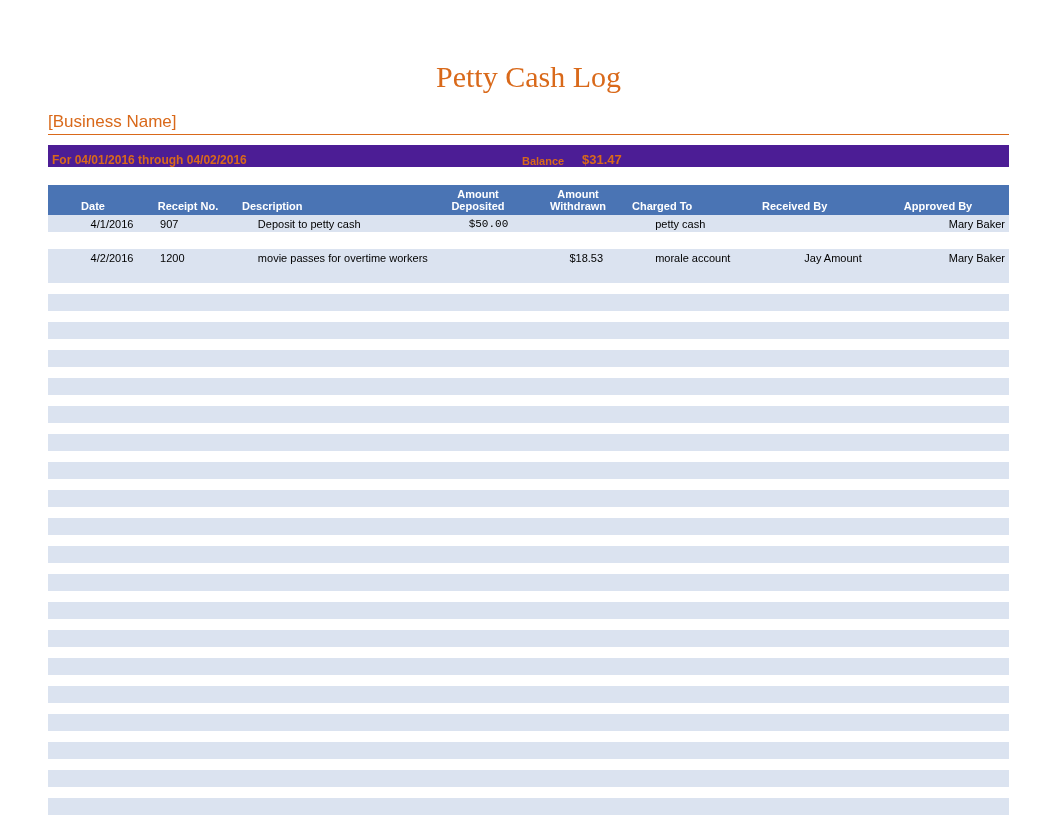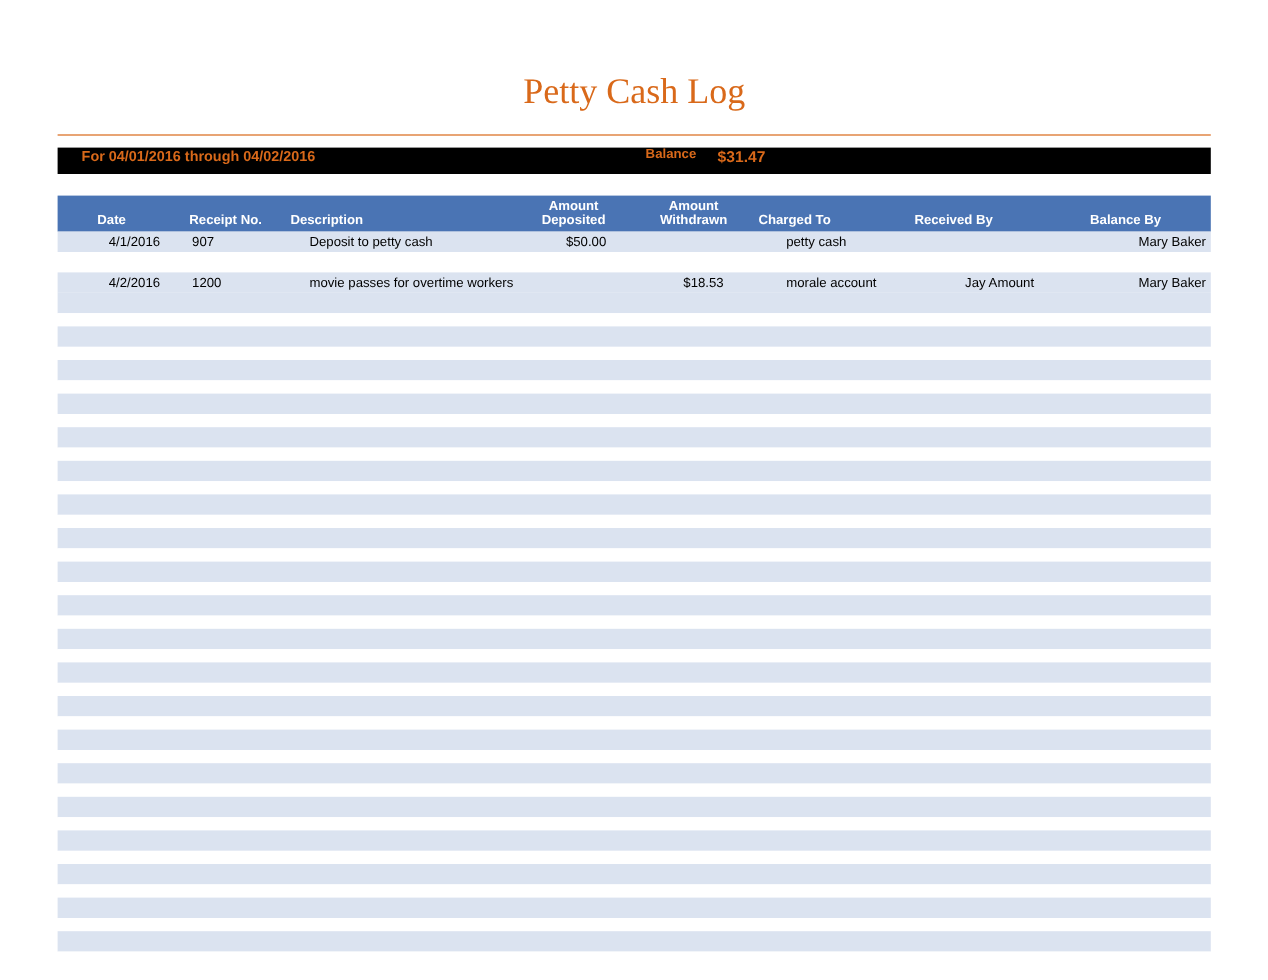--- a/index.html
+++ b/index.html
@@ -26,28 +26,28 @@
     color: #d9691a;
     font-size: 17px;
     font-family: Arial, sans-serif;
     padding-bottom: 2px;
   }
   .biz-rule {
     border-bottom: 1.5px solid #d9691a;
     margin-bottom: 10px;
   }
   .period-bar {
-    background: #000000;
+    background: #4c1d95;
     height: 22px;
     display: flex;
-    align-items: flex-start;
+    align-items: flex-end;
     font-size: 12px;
     font-weight: bold;
     color: #d9691a;
-    padding-left: 20px;
+    padding-left: 4px;
   }
   .period-left { flex: 0 0 470px; }
   .period-bal-label { flex: 0 0 60px; font-size: 11px; }
   .period-bal-value { flex: 0 0 80px; font-size: 13px; }
   .spacer-row { height: 18px; }
   .table-wrap { width: 100%; }
   .thead-row {
     background: #4a74b4;
     color: #fff;
     font-size: 11px;
@@ -73,34 +73,35 @@
     align-items: center;
     font-size: 11px;
     color: #000;
     height: 17px;
   }
   .data-row .col, .empty-row .col { white-space: nowrap; overflow: hidden; }
   .stripe-even { background: #dbe3f0; padding-left: 20px; }
   .stripe-odd  { background: #ffffff; }
   .gap-row { height: 11px; background:#fff; }
   .data-row .c-rcpt { text-align: left; }
-  .data-row .c-dep  { text-align: center; }
+  .data-row .c-dep  { text-align: center; font-family: Liberation Mono, monospace; }
   .data-row .c-wdr  { text-align: center; }
   .data-row .c-date { text-align: center; }
   .data-row .c-desc { text-align: left; }
   .data-row .c-chg  { text-align: left; padding-left: 8px; margin-left: 12px;}
   .data-row .c-rcv  { text-align: center; }
   .data-row .c-apr  { text-align: right; }
 </style>
 </head>
 <body>
 
 <div class="page">
   <div class="title">Petty Cash Log</div>
 
+  <div class="biz-name">[Business Name]</div>
   <div class="biz-rule"></div>
 
   <div class="period-bar">
     <div class="period-left">For 04/01/2016 through 04/02/2016</div>
     <div class="period-bal-label">Balance</div>
     <div class="period-bal-value">$31.47</div>
   </div>
 
   <div class="spacer-row"></div>
 
@@ -112,21 +113,21 @@
       <div class="col c-dep">
         <span class="brk">Amount</span>
         <span class="brk">Deposited</span>
       </div>
       <div class="col c-wdr">
         <span class="brk">Amount</span>
         <span class="brk">Withdrawn</span>
       </div>
       <div class="col c-chg">Charged To</div>
       <div class="col c-rcv">Received By</div>
-      <div class="col c-apr">Balance By</div>
+      <div class="col c-apr">Approved By</div>
     </div>
     <div id="rows-container">
         <div class="data-row stripe-even">
           <div class="col c-date">4/1/2016</div>
           <div class="col c-rcpt">907</div>
           <div class="col c-desc">Deposit to petty cash</div>
           <div class="col c-dep">$50.00</div>
           <div class="col c-wdr"></div>
           <div class="col c-chg">petty cash</div>
           <div class="col c-rcv"></div>

